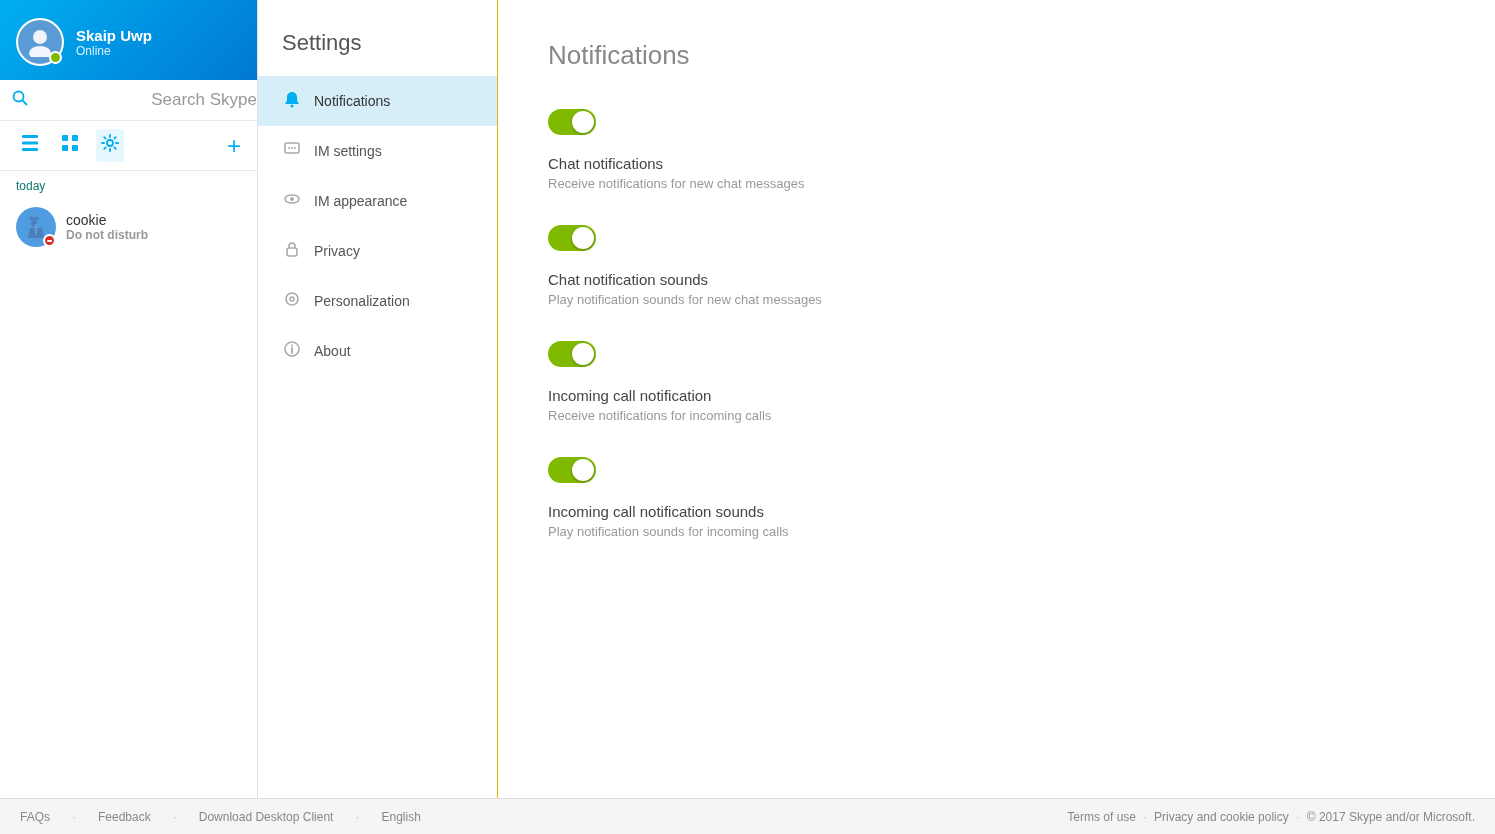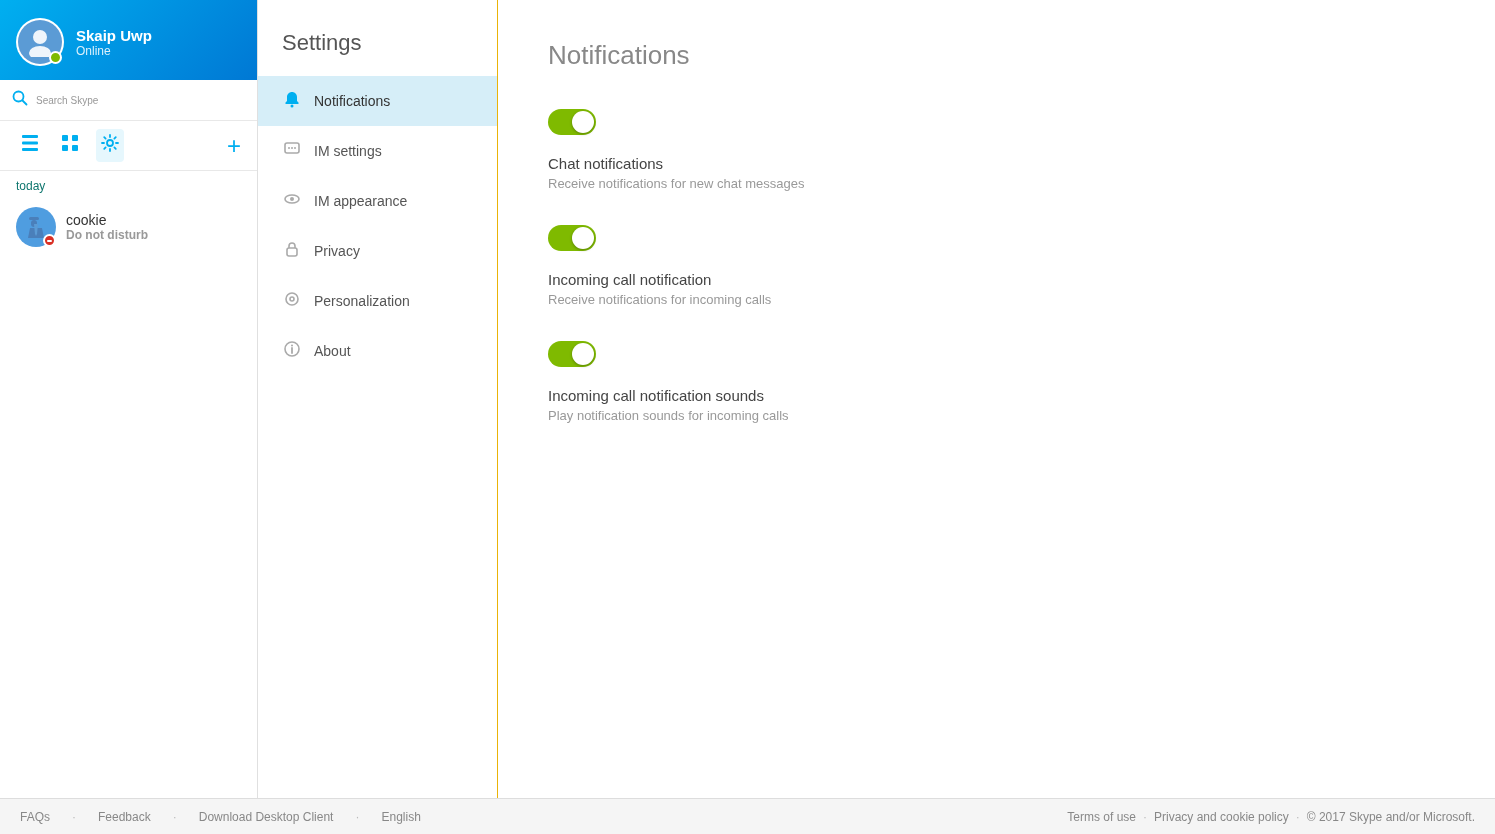--- a/index.html
+++ b/index.html
@@ -14,21 +14,21 @@
     .avatar-wrap { position: relative; }
     .avatar-circle { width: 48px; height: 48px; border-radius: 50%; background: #fff; display: flex; align-items: center; justify-content: center; overflow: hidden; }
     .avatar-inner { width: 44px; height: 44px; border-radius: 50%; background: #5b9bd5; display: flex; align-items: center; justify-content: center; font-size: 22px; color: #fff; }
     .status-dot { position: absolute; bottom: 2px; right: 2px; width: 13px; height: 13px; border-radius: 50%; background: #7fba00; border: 2px solid #fff; }
     .user-info { display: flex; flex-direction: column; }
     .user-name { color: #fff; font-size: 15px; font-weight: 600; }
     .user-status { color: rgba(255,255,255,0.85); font-size: 12px; }
 
     .search-bar { padding: 10px 12px; border-bottom: 1px solid #e8e8e8; display: flex; align-items: center; gap: 8px; }
     .search-icon-wrap { color: #00aff0; font-size: 16px; }
-    .search-input { border: none; outline: none; font-size: 10px; color: #333; flex: 1; background: transparent; }
+    .search-input { border: none; outline: none; font-size: 17px; color: #333; flex: 1; background: transparent; text-align: right; }
     .search-input::placeholder { color: #999; }
 
     .toolbar { display: flex; align-items: center; padding: 8px 16px; gap: 12px; border-bottom: 1px solid #e8e8e8; }
     .toolbar-icon { color: #00aff0; font-size: 18px; cursor: pointer; padding: 4px; }
     .toolbar-icon.active { background: #e6f7fd; border-radius: 4px; }
     .toolbar-spacer { flex: 1; }
     .toolbar-add { color: #00aff0; font-size: 22px; cursor: pointer; }
 
     .section-label { padding: 8px 16px 4px 16px; font-size: 12px; color: #0f766e; text-transform: lowercase; }
 
@@ -230,20 +230,31 @@
             <div class="notif-desc">Receive notifications for new chat messages</div>
           </div>
         </div>
         <div class="notification-row">
           <div class="toggle-wrap">
             <div class="toggle" style="background: rgb(127, 186, 0);">
               <div class="toggle-knob" style="right: 2px; left: auto;"></div>
             </div>
           </div>
           <div class="notif-text">
+            <div class="notif-title">Chat notification sounds</div>
+            <div class="notif-desc">Play notification sounds for new chat messages</div>
+          </div>
+        </div>
+        <div class="notification-row">
+          <div class="toggle-wrap">
+            <div class="toggle" style="background: rgb(127, 186, 0);">
+              <div class="toggle-knob" style="right: 2px; left: auto;"></div>
+            </div>
+          </div>
+          <div class="notif-text">
             <div class="notif-title">Incoming call notification</div>
             <div class="notif-desc">Receive notifications for incoming calls</div>
           </div>
         </div>
         <div class="notification-row">
           <div class="toggle-wrap">
             <div class="toggle" style="background: rgb(127, 186, 0);">
               <div class="toggle-knob" style="right: 2px; left: auto;"></div>
             </div>
           </div>

